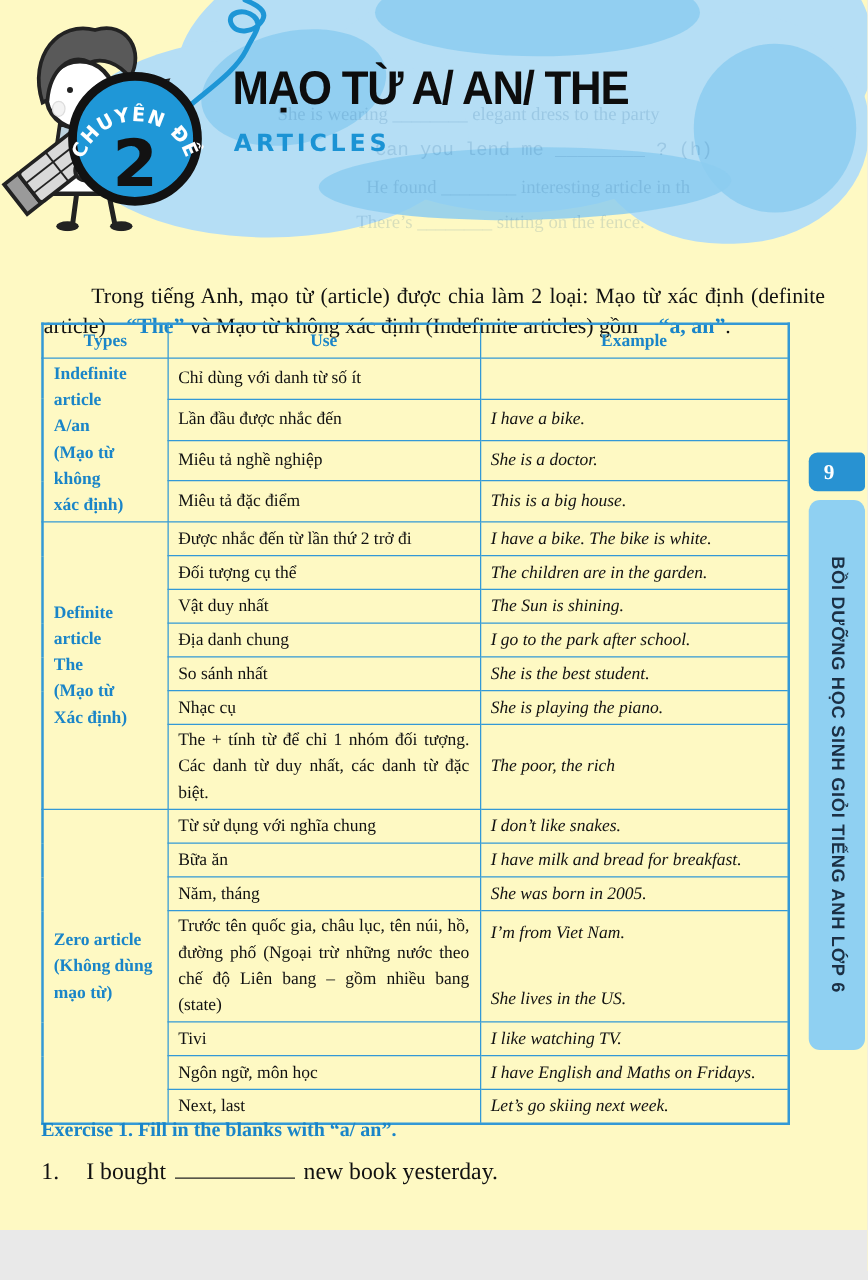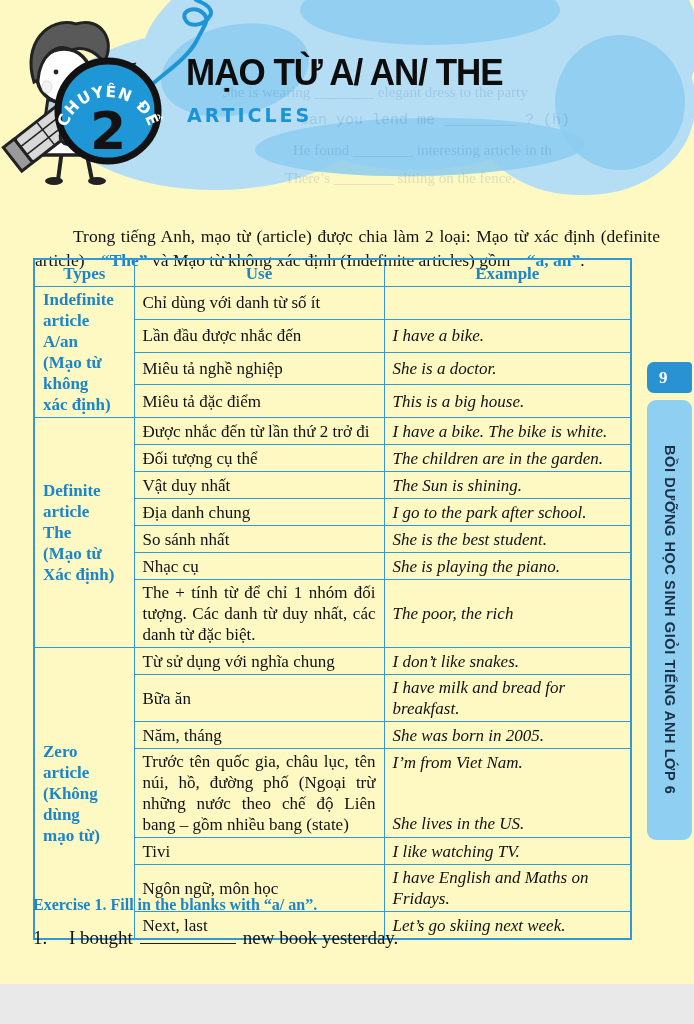--- a/index.html
+++ b/index.html
@@ -32,21 +32,21 @@
   .subtitle{position:absolute;left:187px;top:104px;font-family:"DejaVu Sans",sans-serif;
          font-weight:bold;font-size:19px;letter-spacing:3px;color:#1b93d4;text-align:center;}
 
   
   .intro{position:absolute;left:35px;top:206px;width:625px;font-size:17.5px;line-height:24px;
          text-align:justify;text-indent:38px;}
   .accent-bold{color:#1a85c8;font-weight:bold;margin-left:12px;}
 
   
   .grammar-table{position:absolute;left:33px;top:258px;width:597px;border-collapse:collapse;
-         table-layout:fixed;font-size:17px;}
+         table-layout:fixed;font-size:14px;}
   .grammar-table td,.grammar-table th{border:1.6px solid #3399d6;padding:2px 8px;line-height:21px;
          vertical-align:middle;overflow:hidden;}
   .grammar-table{border:2px solid #3399d6;}
   .grammar-table th{color:#1a85c8;font-weight:bold;text-align:center;padding:2px 4px;height:22px;}
   .type-cell{color:#1a85c8;font-weight:bold;text-align:left;line-height:25px;padding:2px 3px;}
   .use-cell{text-align:justify;height:22px;}
   .ex-cell{font-style:italic;height:22px;}
   .ex-gap{margin-top:2.3em;}
 
   

